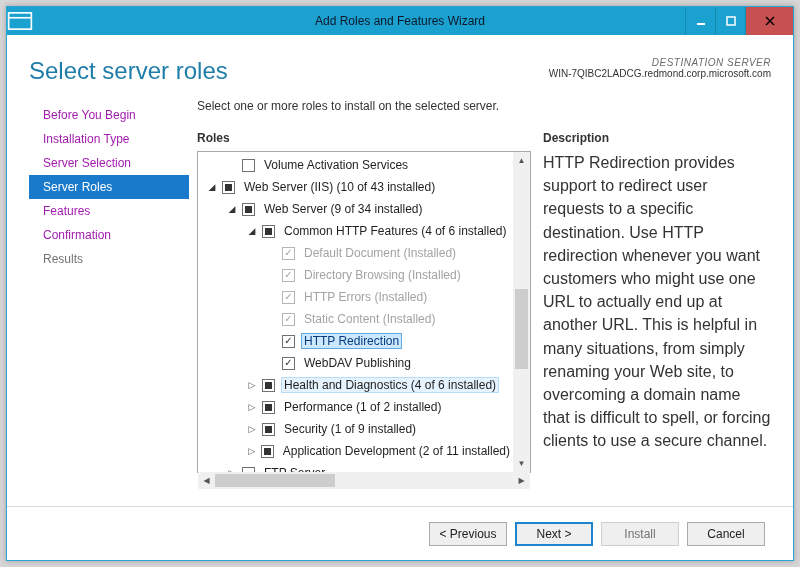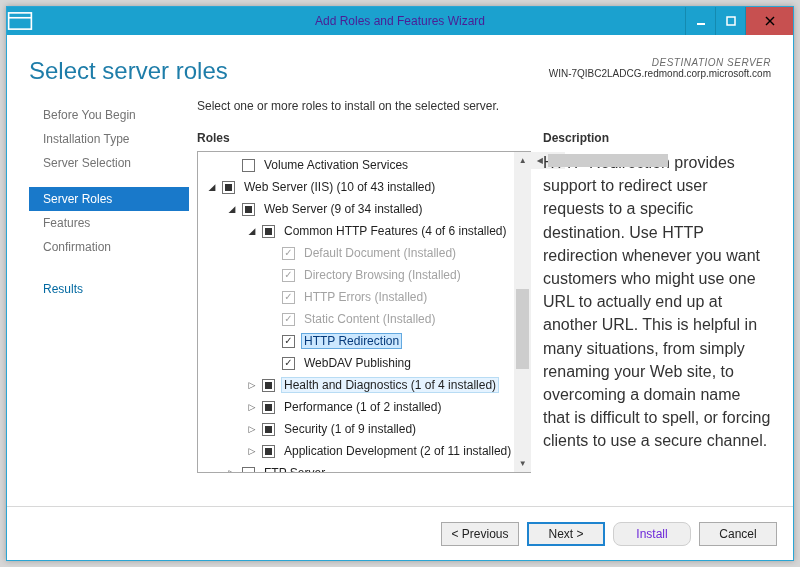--- a/index.html
+++ b/index.html
@@ -1,44 +1,44 @@
 <!DOCTYPE html>
 <html><head>
 <meta charset="utf-8">
 <style>
   * { box-sizing: border-box; margin: 0; padding: 0; font-family: "Segoe UI", Tahoma, sans-serif; }
   body { background: #d6d6d6; display: flex; justify-content: center; align-items: center; height: 567px; width: 800px; }
   .window { width: 788px; height: 555px; background: #fff; border: 1px solid #2aa5d4; box-shadow: 0 0 6px rgba(0,0,0,.25); display: flex; flex-direction: column; }
-  .titlebar { height: 28px; background: #1ba1cf; color: #4c1d95; display: flex; align-items: center; position: relative; }
+  .titlebar { height: 28px; background: #1ba1cf; color: #0f172a; display: flex; align-items: center; position: relative; }
   .titlebar .icon-sys { width: 26px; display: flex; justify-content: center; }
   .titlebar .title { position: absolute; left: 0; right: 0; text-align: center; font-size: 12px; pointer-events: none; }
   .win-btns { margin-left: auto; display: flex; height: 100%; }
   .win-btn { width: 30px; display: flex; align-items: center; justify-content: center; border-left: 1px solid #148ab0; background: #1ba1cf; }
   .win-btn.close { background: #c75050; width: 48px; }
   .win-btn svg { width: 10px; height: 10px; }
 
   .client { flex: 1; padding: 22px 22px 0 22px; display: flex; flex-direction: column; }
   .header { display: flex; justify-content: space-between; }
   .page-title { color: #1e7da9; font-size: 24px; font-weight: 300; }
   .dest { text-align: right; font-size: 10px; color: #5b5b5b; }
   .dest .lbl { color: #6b6b6b; letter-spacing: .5px; font-style: italic; }
   .dest .val { color: #333; }
 
   .body { flex: 1; display: flex; margin-top: 14px; overflow: hidden; }
   .nav { width: 160px; padding-top: 4px; }
-  .nav-item { font-size: 12px; color: #737373; padding: 5px 6px 5px 14px; cursor: pointer; }
-  .nav-item.selected { background: #1979ca; color: #fff; margin-top: 12px; }
-  .nav-item.disabled { color: #0369a1; margin-top: 18px; }
+  .nav-item { font-size: 12px; color: #a21caf; padding: 5px 6px 5px 14px; cursor: pointer; }
+  .nav-item.selected { background: #1979ca; color: #fff; }
+  .nav-item.disabled { color: #737373; }
 
   .main { flex: 1; display: flex; flex-direction: column; padding-left: 8px; }
   .instr { font-size: 12px; color: #333; }
   .cols { flex: 1; display: flex; margin-top: 18px; gap: 12px; overflow: hidden; }
   .roles-col { width: 334px; display: flex; flex-direction: column; }
   .col-label { font-size: 12px; font-weight: 600; color: #333; margin-bottom: 6px; }
-  .tree-box { border: 1px solid #a9a9a9; background: #fff; height: 322px; display: flex; flex-direction: row; }
+  .tree-box { border: 1px solid #a9a9a9; background: #fff; height: 322px; display: flex; flex-direction: column; }
   .tree-scroll { flex: 1; overflow: hidden; position: relative; }
   .tree { font-size: 12px; color: #1f1f1f; padding-top: 2px; }
   .node { display: flex; align-items: center; height: 22px; white-space: nowrap; }
   .exp { width: 12px; height: 12px; margin-right: 4px; display: inline-flex; align-items: center; justify-content: center; color: #565656; font-size: 9px; }
   .exp.hidden { visibility: hidden; }
   .chk { width: 13px; height: 13px; border: 1px solid #707070; margin-right: 6px; display: inline-flex; align-items: center; justify-content: center; background: #fff; }
   .chk.tri { background: #fff; }
   .chk.tri::after { content: ""; width: 7px; height: 7px; background: #333; }
   .chk.on::after { content: "✓"; font-size: 10px; line-height: 10px; color: #333; }
   .chk.dis { border-color: #b5b5b5; }
@@ -51,24 +51,24 @@
   .vscroll { width: 17px; background: #f0f0f0; display: flex; flex-direction: column; }
   .sbtn { height: 17px; display:flex; align-items:center; justify-content:center; color:#555; font-size:8px; }
   .thumb { background: #cdcdcd; margin: 0 2px; }
   .tree-row { display: flex; height: 100%; }
   .hscroll { height: 17px; background:#f0f0f0; display:flex; }
   .hthumb { background:#cdcdcd; height:13px; margin:2px 0; }
 
   .desc-col { flex: 1; }
   .desc-text { font-size: 16px; color: #333; line-height: 1.45; }
 
-  .footer { height: 54px; border-top: 1px solid #d8d8d8; display: flex; align-items: center; justify-content: flex-end; padding-right: 16px; gap: 8px; }
+  .footer { height: 54px; border-top: 1px solid #d8d8d8; display: flex; align-items: center; justify-content: flex-end; padding-right: 28px; gap: 8px; }
   .btn { min-width: 78px; height: 24px; font-size: 12px; background: #efefef; border: 1px solid #aaaaaa; color: #222; cursor: pointer; }
   .btn.default { border: 2px solid #1e84cf; }
-  .btn.dis { color: #6d28d9; border-color: #cfcfcf; border-radius: 8px; }
+  .btn.dis { color: #737373; border-color: #cfcfcf; }
 </style>
 </head>
 <body>
 
 <div class="window">
 
   <div class="titlebar">
     <div class="icon-sys">
       <svg viewBox="0 0 16 16">
           <rect x="1" y="3" width="14" height="10" fill="none" stroke="#fff" stroke-width="1"></rect>
@@ -171,21 +171,21 @@
                         <span class="lbl-txt sel">HTTP Redirection</span>
                       </div>
                       <div class="node" style="padding-left: 68px;">
                         <span class="exp hidden"></span>
                         <span class="chk on"></span>
                         <span class="lbl-txt">WebDAV Publishing</span>
                       </div>
                       <div class="node" style="padding-left: 48px;">
                         <span class="exp">▷</span>
                         <span class="chk tri"></span>
-                        <span class="lbl-txt hov">Health and Diagnostics (1 of 4 installed)</span>
+                        <span class="lbl-txt hov">Health and Diagnostics (4 of 6 installed)</span>
                       </div>
                       <div class="node" style="padding-left: 48px;">
                         <span class="exp">▷</span>
                         <span class="chk tri"></span>
                         <span class="lbl-txt">Performance (1 of 2 installed)</span>
                       </div>
                       <div class="node" style="padding-left: 48px;">
                         <span class="exp">▷</span>
                         <span class="chk tri"></span>
                         <span class="lbl-txt">Security (1 of 9 installed)</span>

